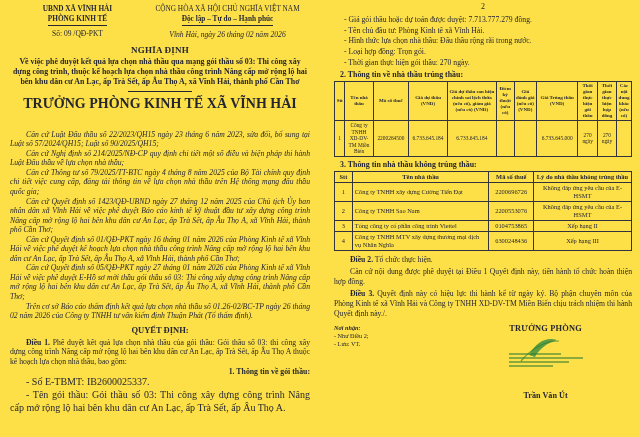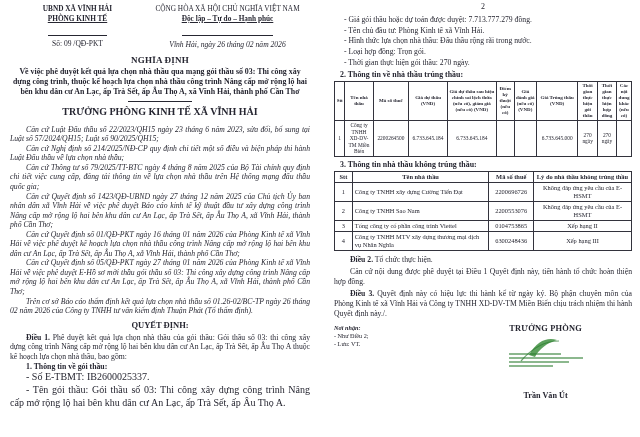--- a/index.html
+++ b/index.html
@@ -1,48 +1,48 @@
 <!DOCTYPE html>
 <html><head>
 <meta charset="utf-8">
 <style>
   * { margin:0; padding:0; box-sizing:border-box; }
   html,body { background:#8a8a8a; }
   .doc {
     width:640px; height:437px; margin:0 auto;
-    background:#ffffff; color:#262631;
+    background:#fde047; color:#262631;
     font-family:"Liberation Serif","DejaVu Serif",serif;
     display:flex; overflow:hidden;
     position:relative;
   }
   .page { width:320px; height:437px; position:relative; }
   .page1 { padding:4px 10px 0 10px; }
   .page2 { padding:2px 8px 0 14px; }
 
   
   .hdr { display:flex; margin-bottom:2px; }
   .hdr-left { width:45%; text-align:center; font-size:7.3px; line-height:1.35; font-weight:bold; }
   .hdr-right { width:55%; text-align:center; font-size:7.3px; line-height:1.35; }
-  .u-line { border-bottom:0.8px solid #262631; padding-bottom:11px; display:inline-block;text-decoration:underline; }
+  .u-line { border-bottom:0.8px solid #262631; padding-bottom:1px; display:inline-block; }
   .doc-no { font-weight:normal; margin-top:3px; font-size:7.5px; }
   .quoc-hieu { font-weight:normal; }
   .tieu-ngu { font-weight:bold; }
   .dateline { font-style:italic; margin-top:4px; font-size:7.6px; }
 
   .title { text-align:center; font-weight:bold; font-size:9px; margin-top:5px; letter-spacing:.2px; }
   .subtitle { text-align:center; font-weight:bold; font-size:7.9px; line-height:1.3; margin-top:2px; padding:0 2px; }
   .rule { width:64px; border-top:1px solid #262631; margin:3px auto 4px auto; }
-  .authority { text-align:center; font-weight:bold; font-size:10px; margin:3px 0 8px 0; }
+  .authority { text-align:center; font-weight:bold; font-size:14px; margin:3px 0 18px 0; }
 
   .recital, .body-par {
     font-size:7.7px; line-height:1.24; text-align:justify; text-indent:16px;
   }
   .recital { font-style:italic; }
   .decision-heading { text-align:center; font-weight:bold; font-size:8.5px; margin:4px 0 3px 0; }
-  .sub-heading { font-weight:bold; font-size:7.8px; margin-left:16px; margin-top:1px; }
+  .sub-heading { font-weight:bold; font-size:7.8px; margin-left:16px; margin-top:1px;text-align:right; }
   .bullet { font-size:10px; line-height:1.28; text-align:justify; text-indent:16px; }
 
   
   .pageno { text-align:center; font-size:8px; margin-bottom:4px; }
   .p2-bullet { font-size:7.7px; line-height:1.38; text-indent:10px; }
   .p2-heading { font-weight:bold; font-size:7.9px; margin:2px 0 2px 6px; }
 
   table { border-collapse:collapse; table-layout:fixed; width:100%; }
   .tbl-win { font-size:5px; margin:2px 0 3px 0; }
   .tbl-win th, .tbl-win td {

